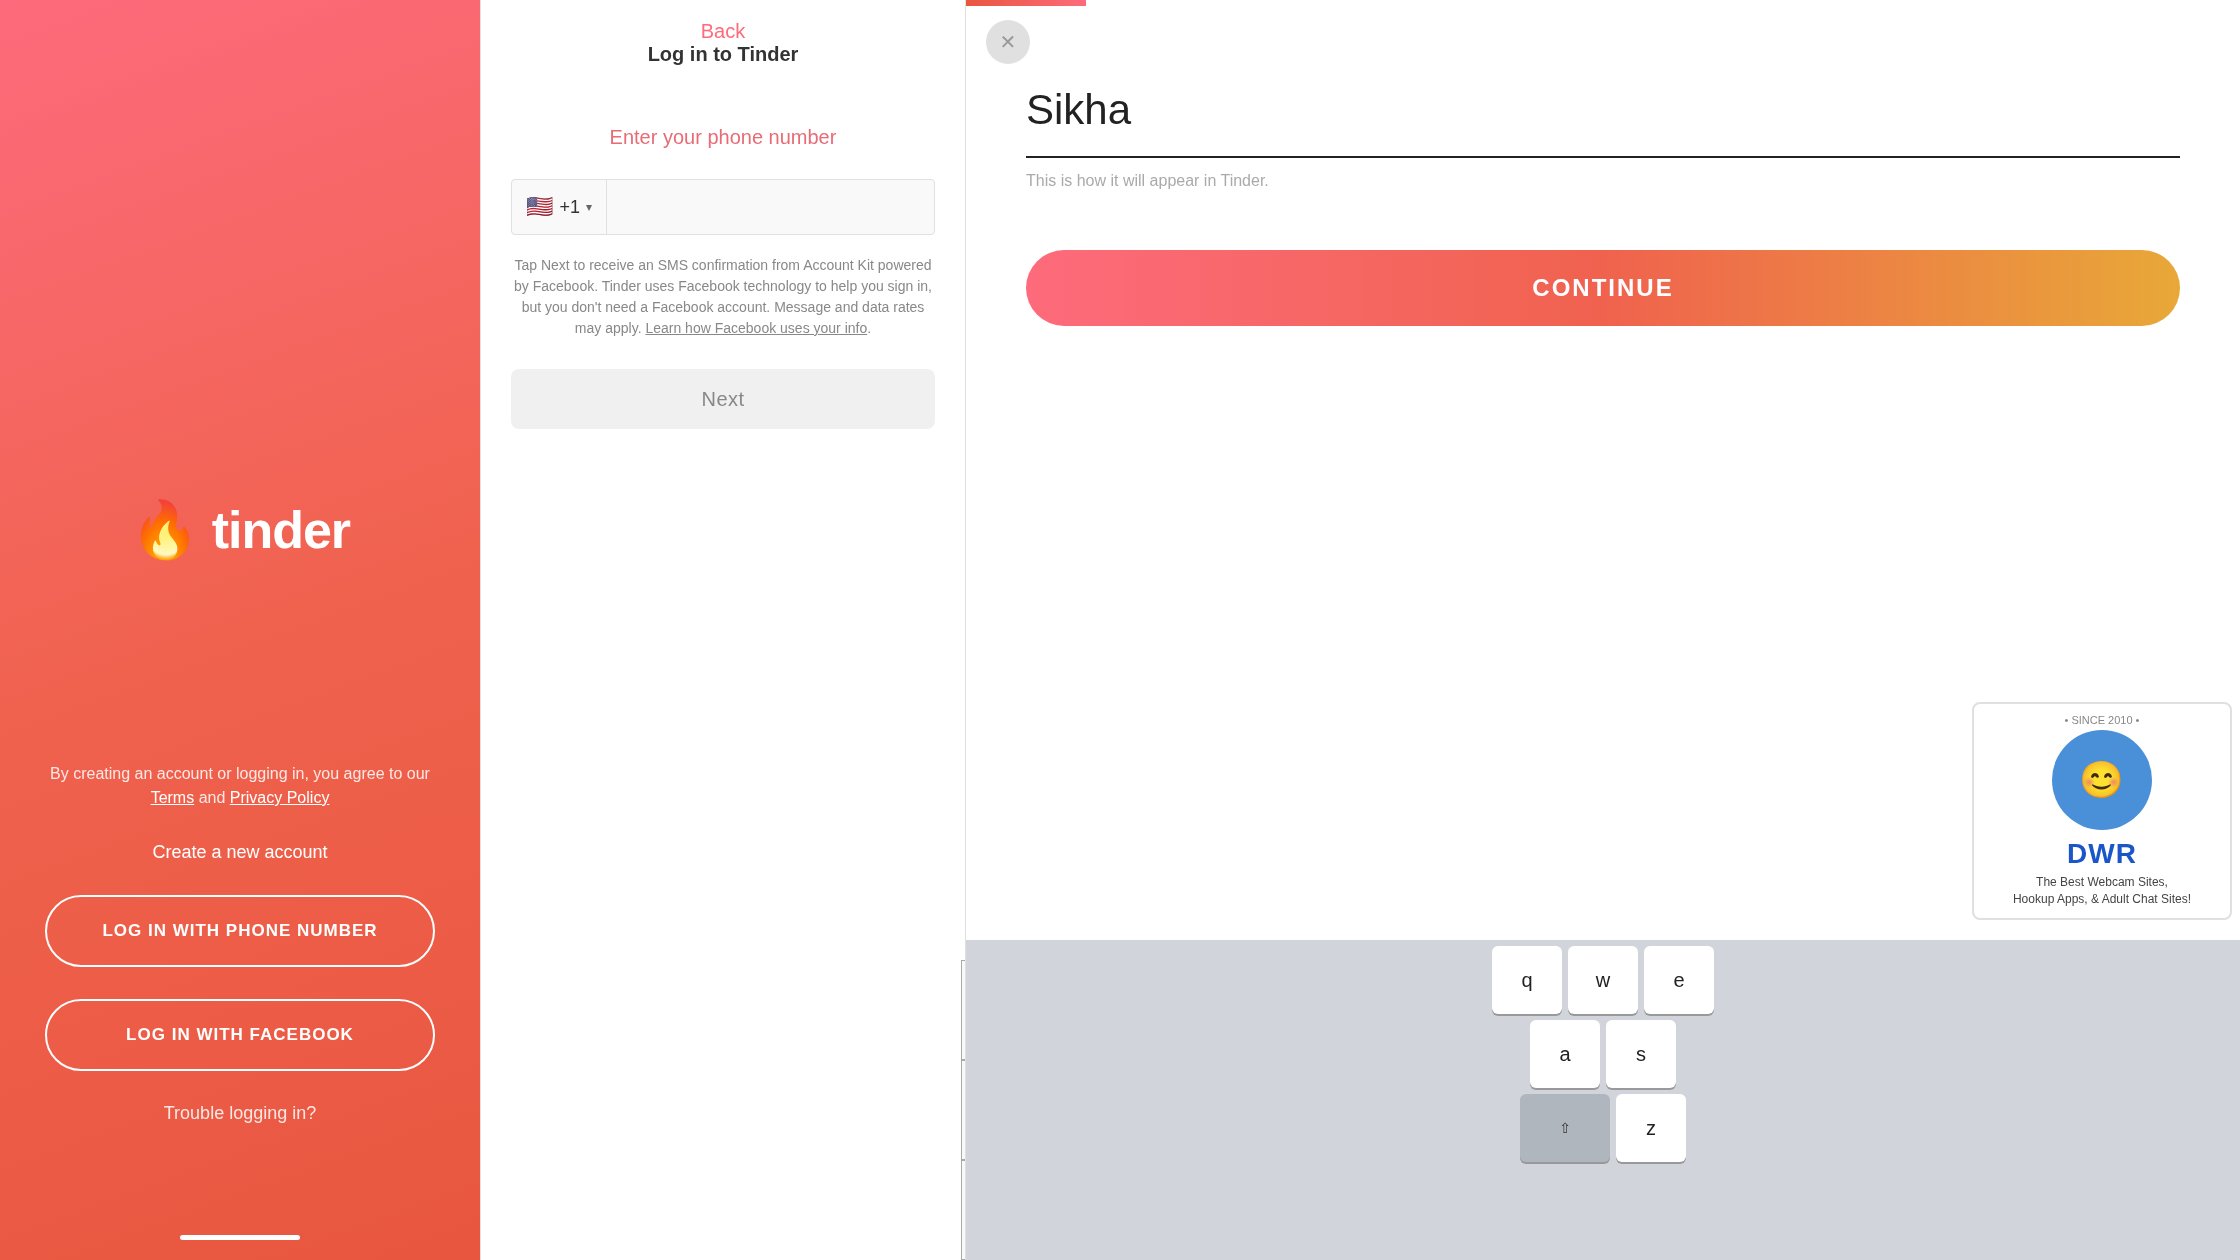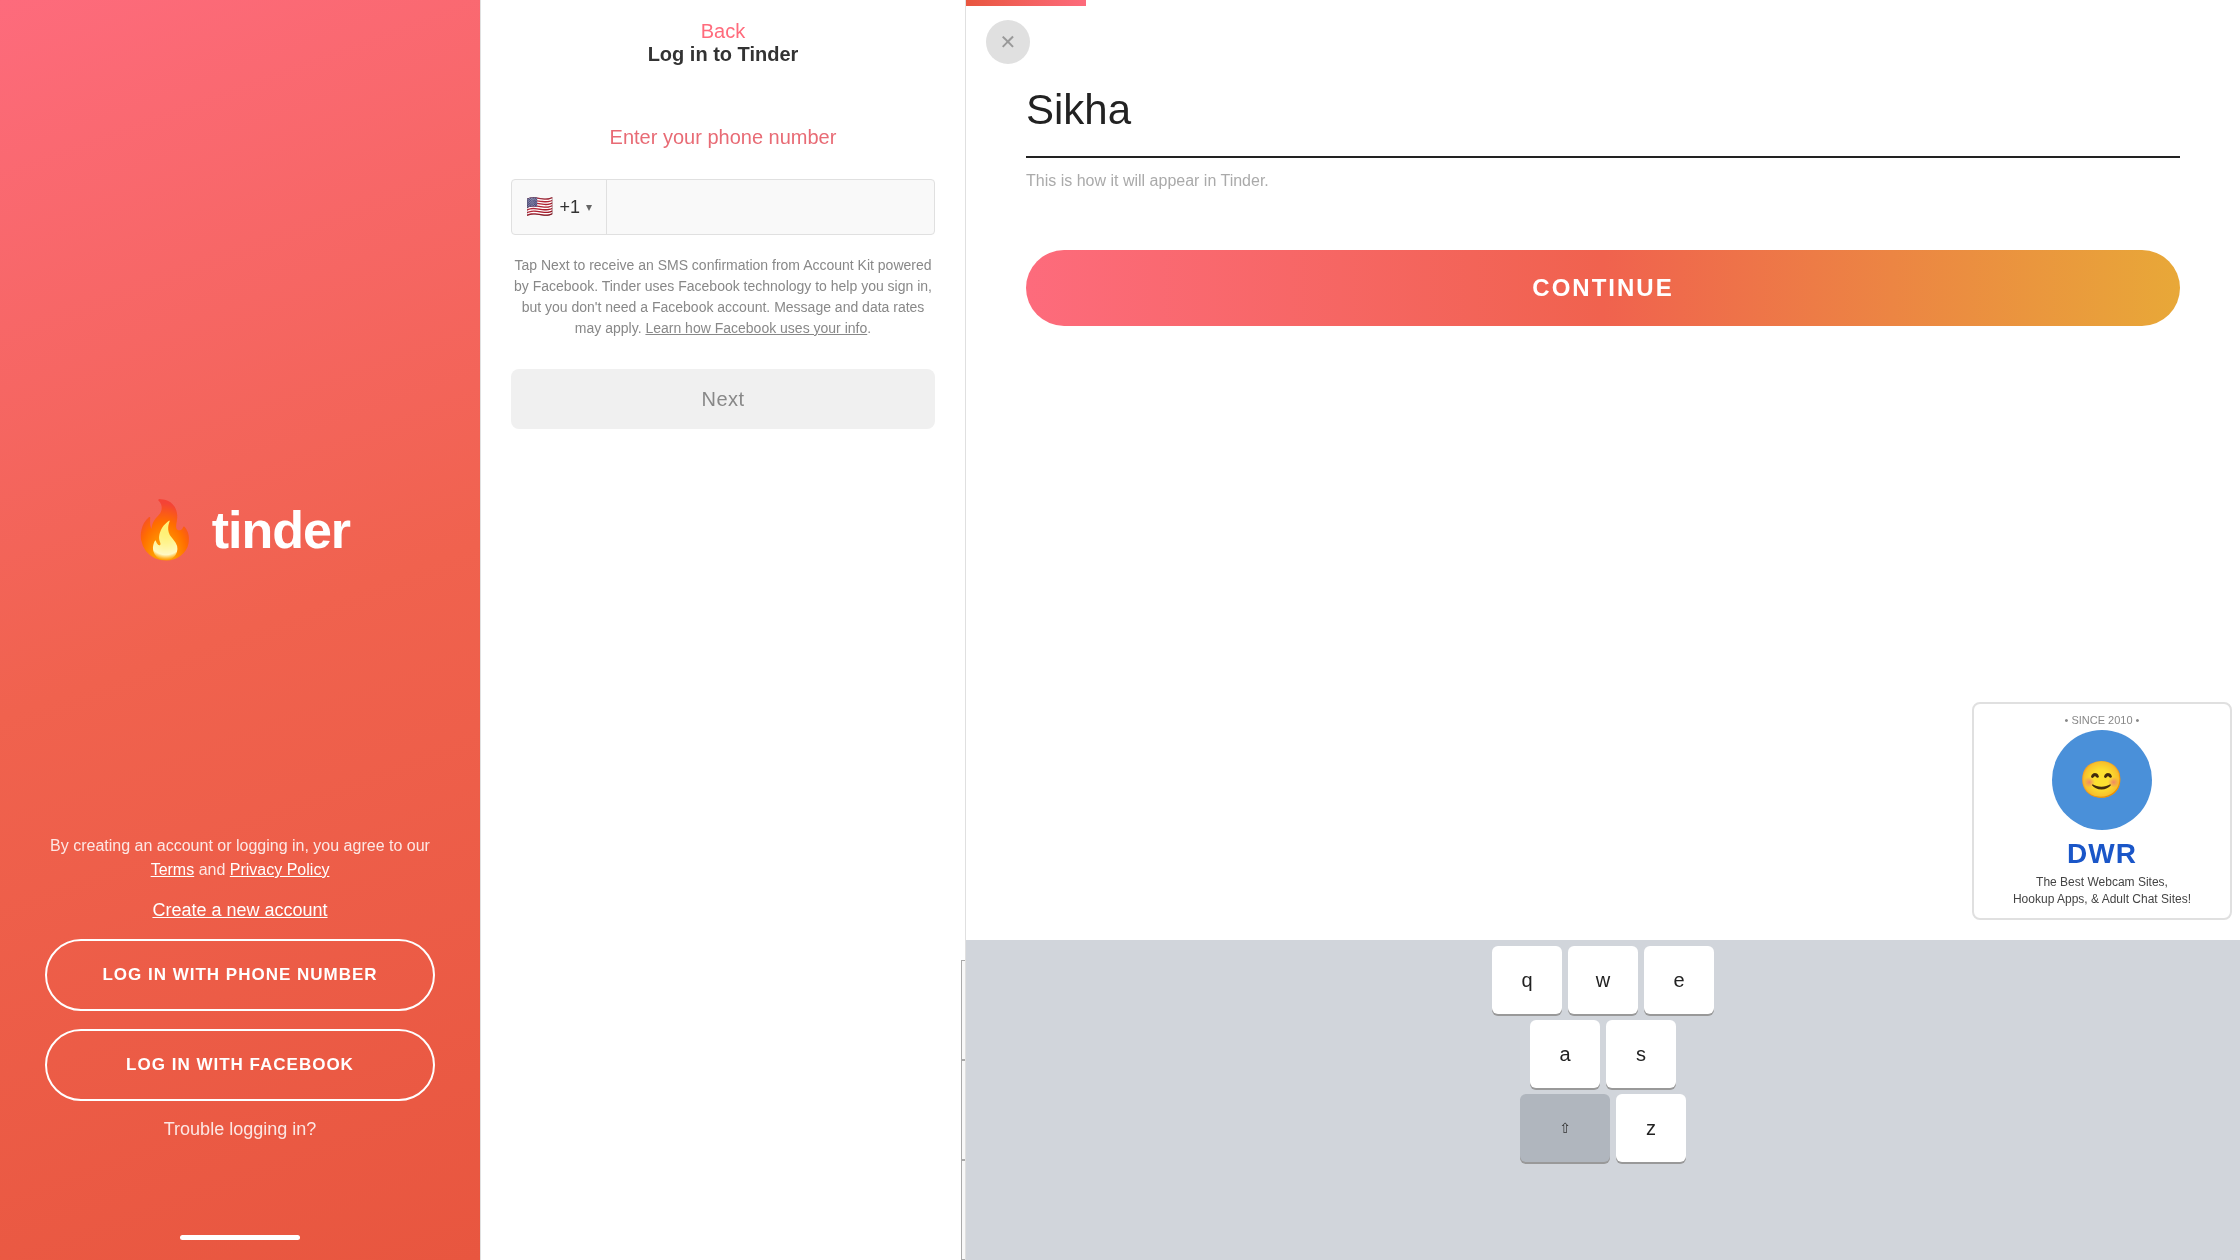--- a/index.html
+++ b/index.html
@@ -34,42 +34,41 @@
       color: white;
     }
     .tinder-text {
       font-size: 52px;
       font-weight: 700;
       color: white;
       letter-spacing: -1px;
     }
     .left-bottom {
       position: absolute;
-      bottom: 120px;
+      bottom: 136px;
       width: 100%;
       display: flex;
       flex-direction: column;
       align-items: center;
-      gap: 18px;
+      gap: 32px;
       padding: 0 30px;
     }
     .terms-text {
       font-size: 16px;
       color: rgba(255,255,255,0.85);
       text-align: center;
       line-height: 1.5;
     }
     .terms-text a {
       color: white;
       text-decoration: underline;
     }
     .create-account-link {
       font-size: 18px;
       color: white;
-      text-decoration: underline;
       font-weight: 500;
       cursor: pointer;
     }
     .login-btn {
       width: 390px;
       height: 72px;
       border-radius: 50px;
       border: 2px solid white;
       background: transparent;
       color: white;

